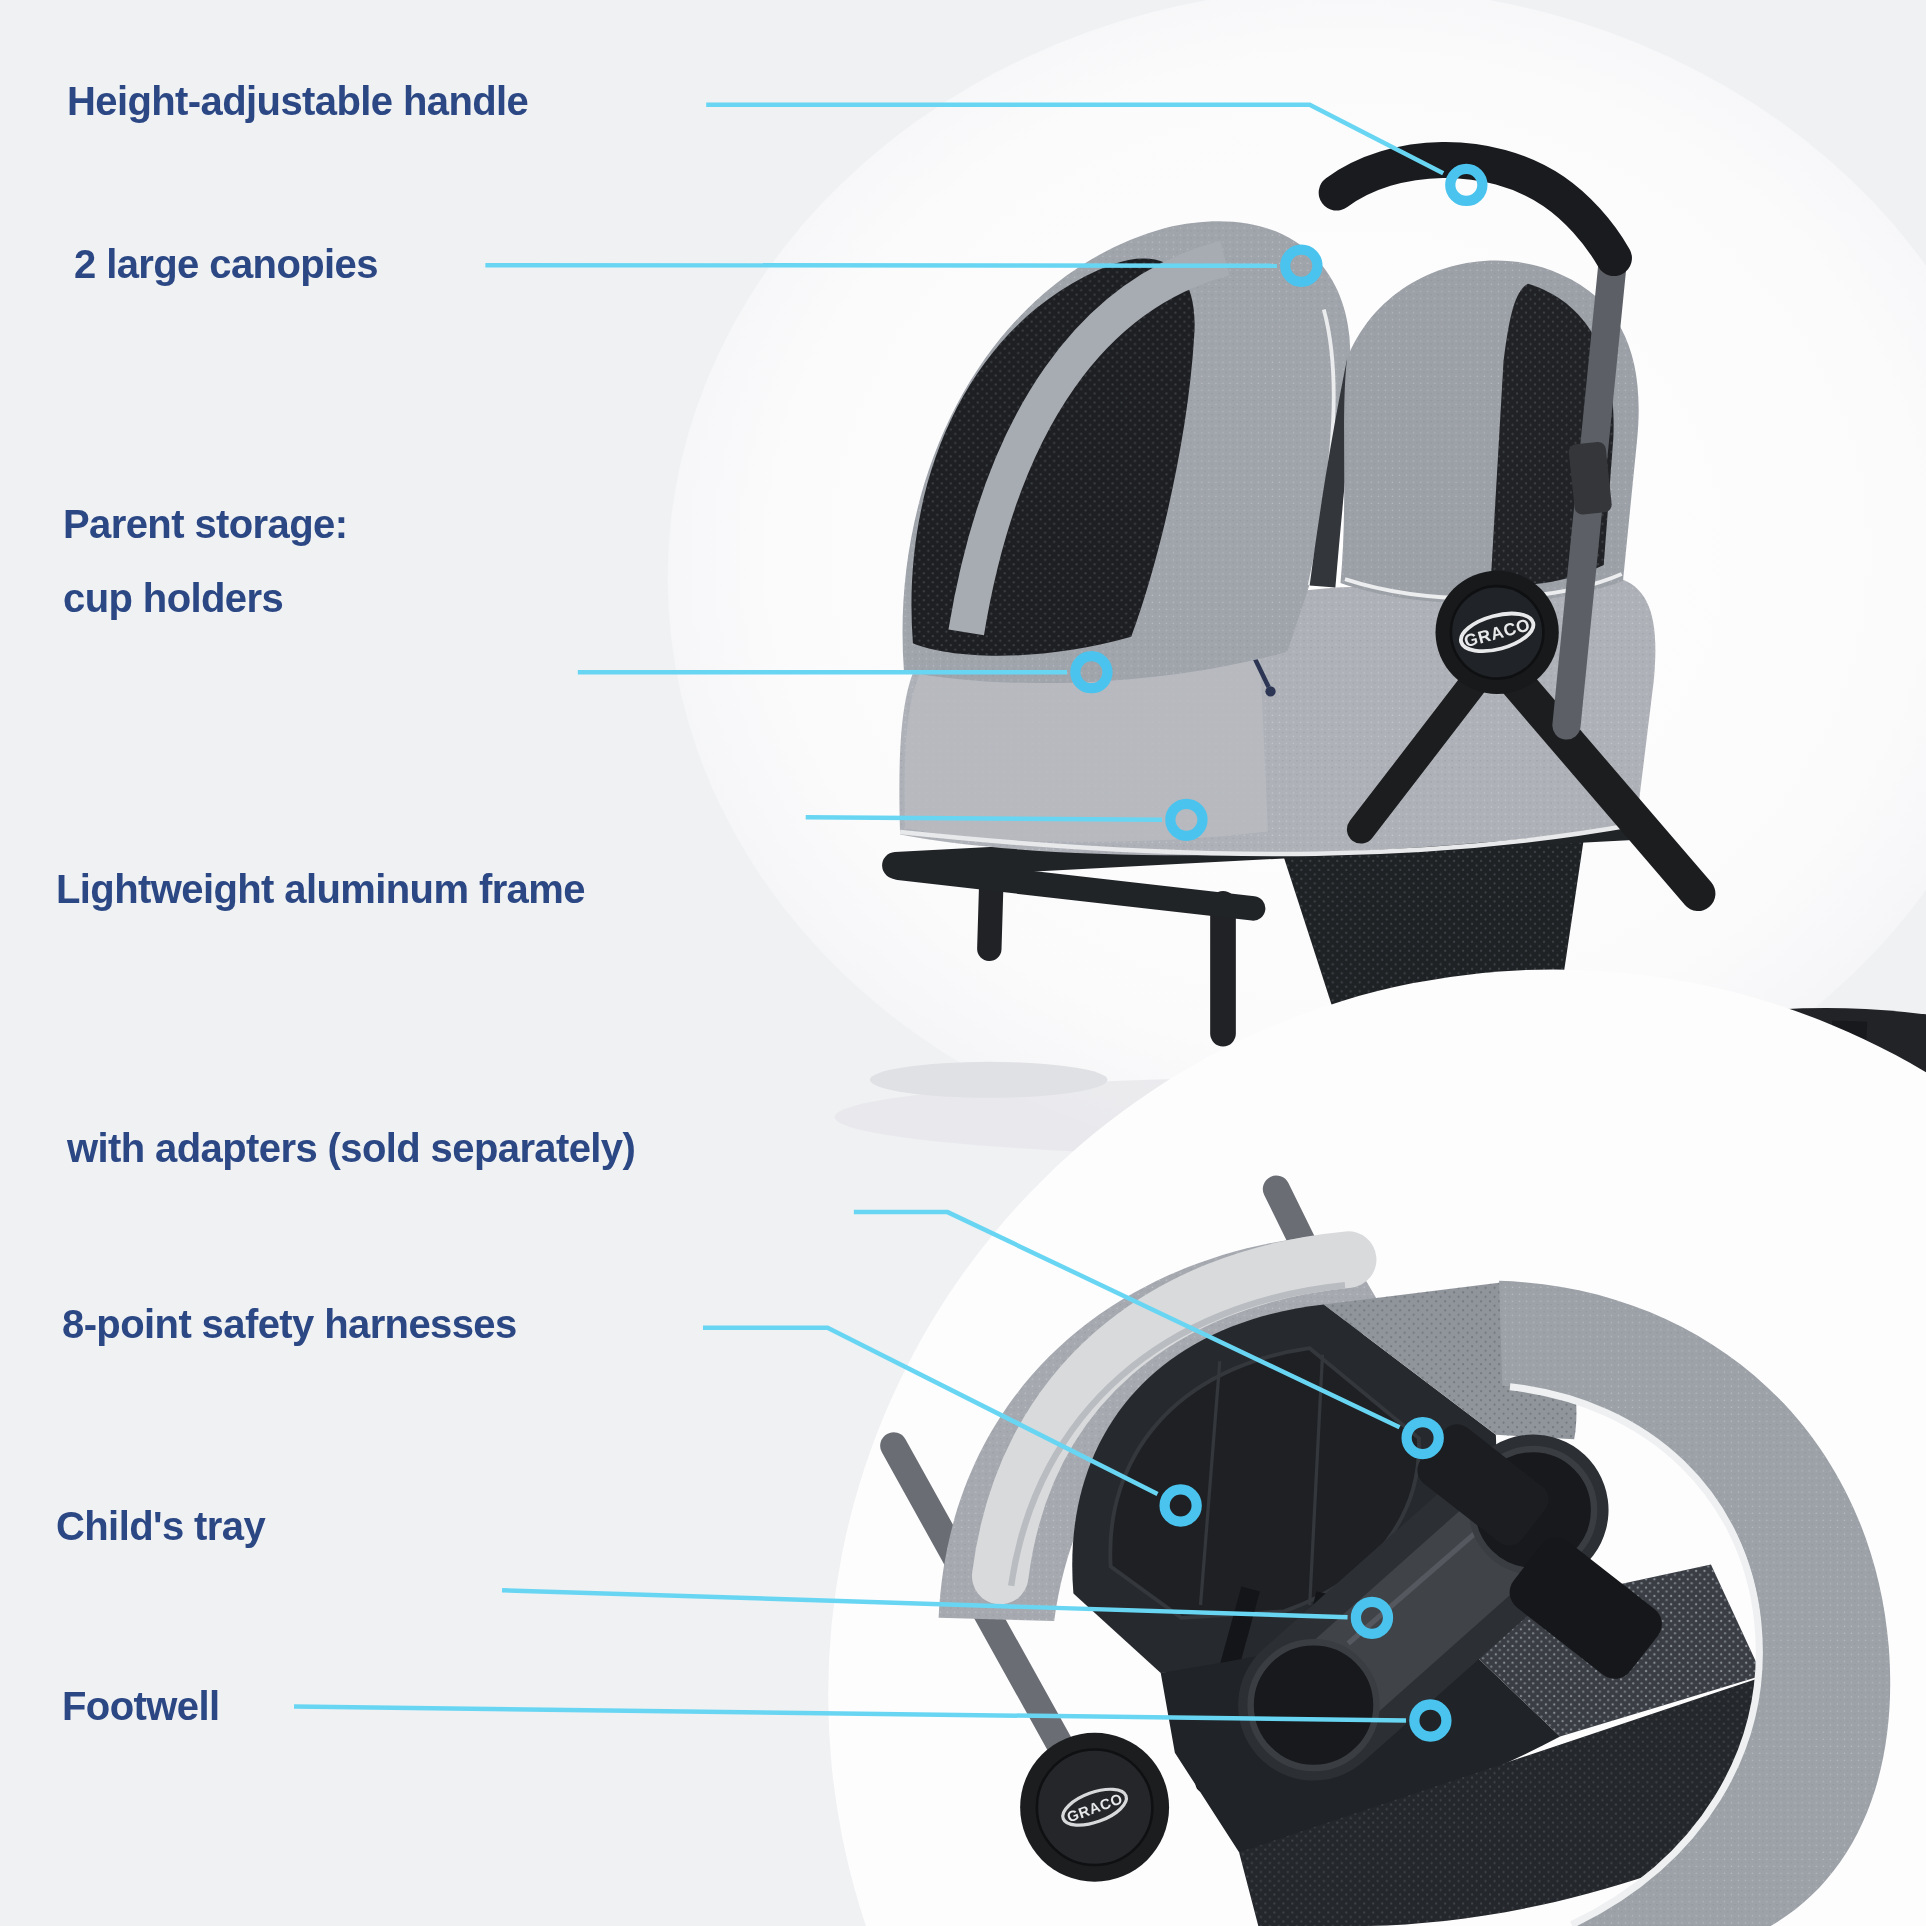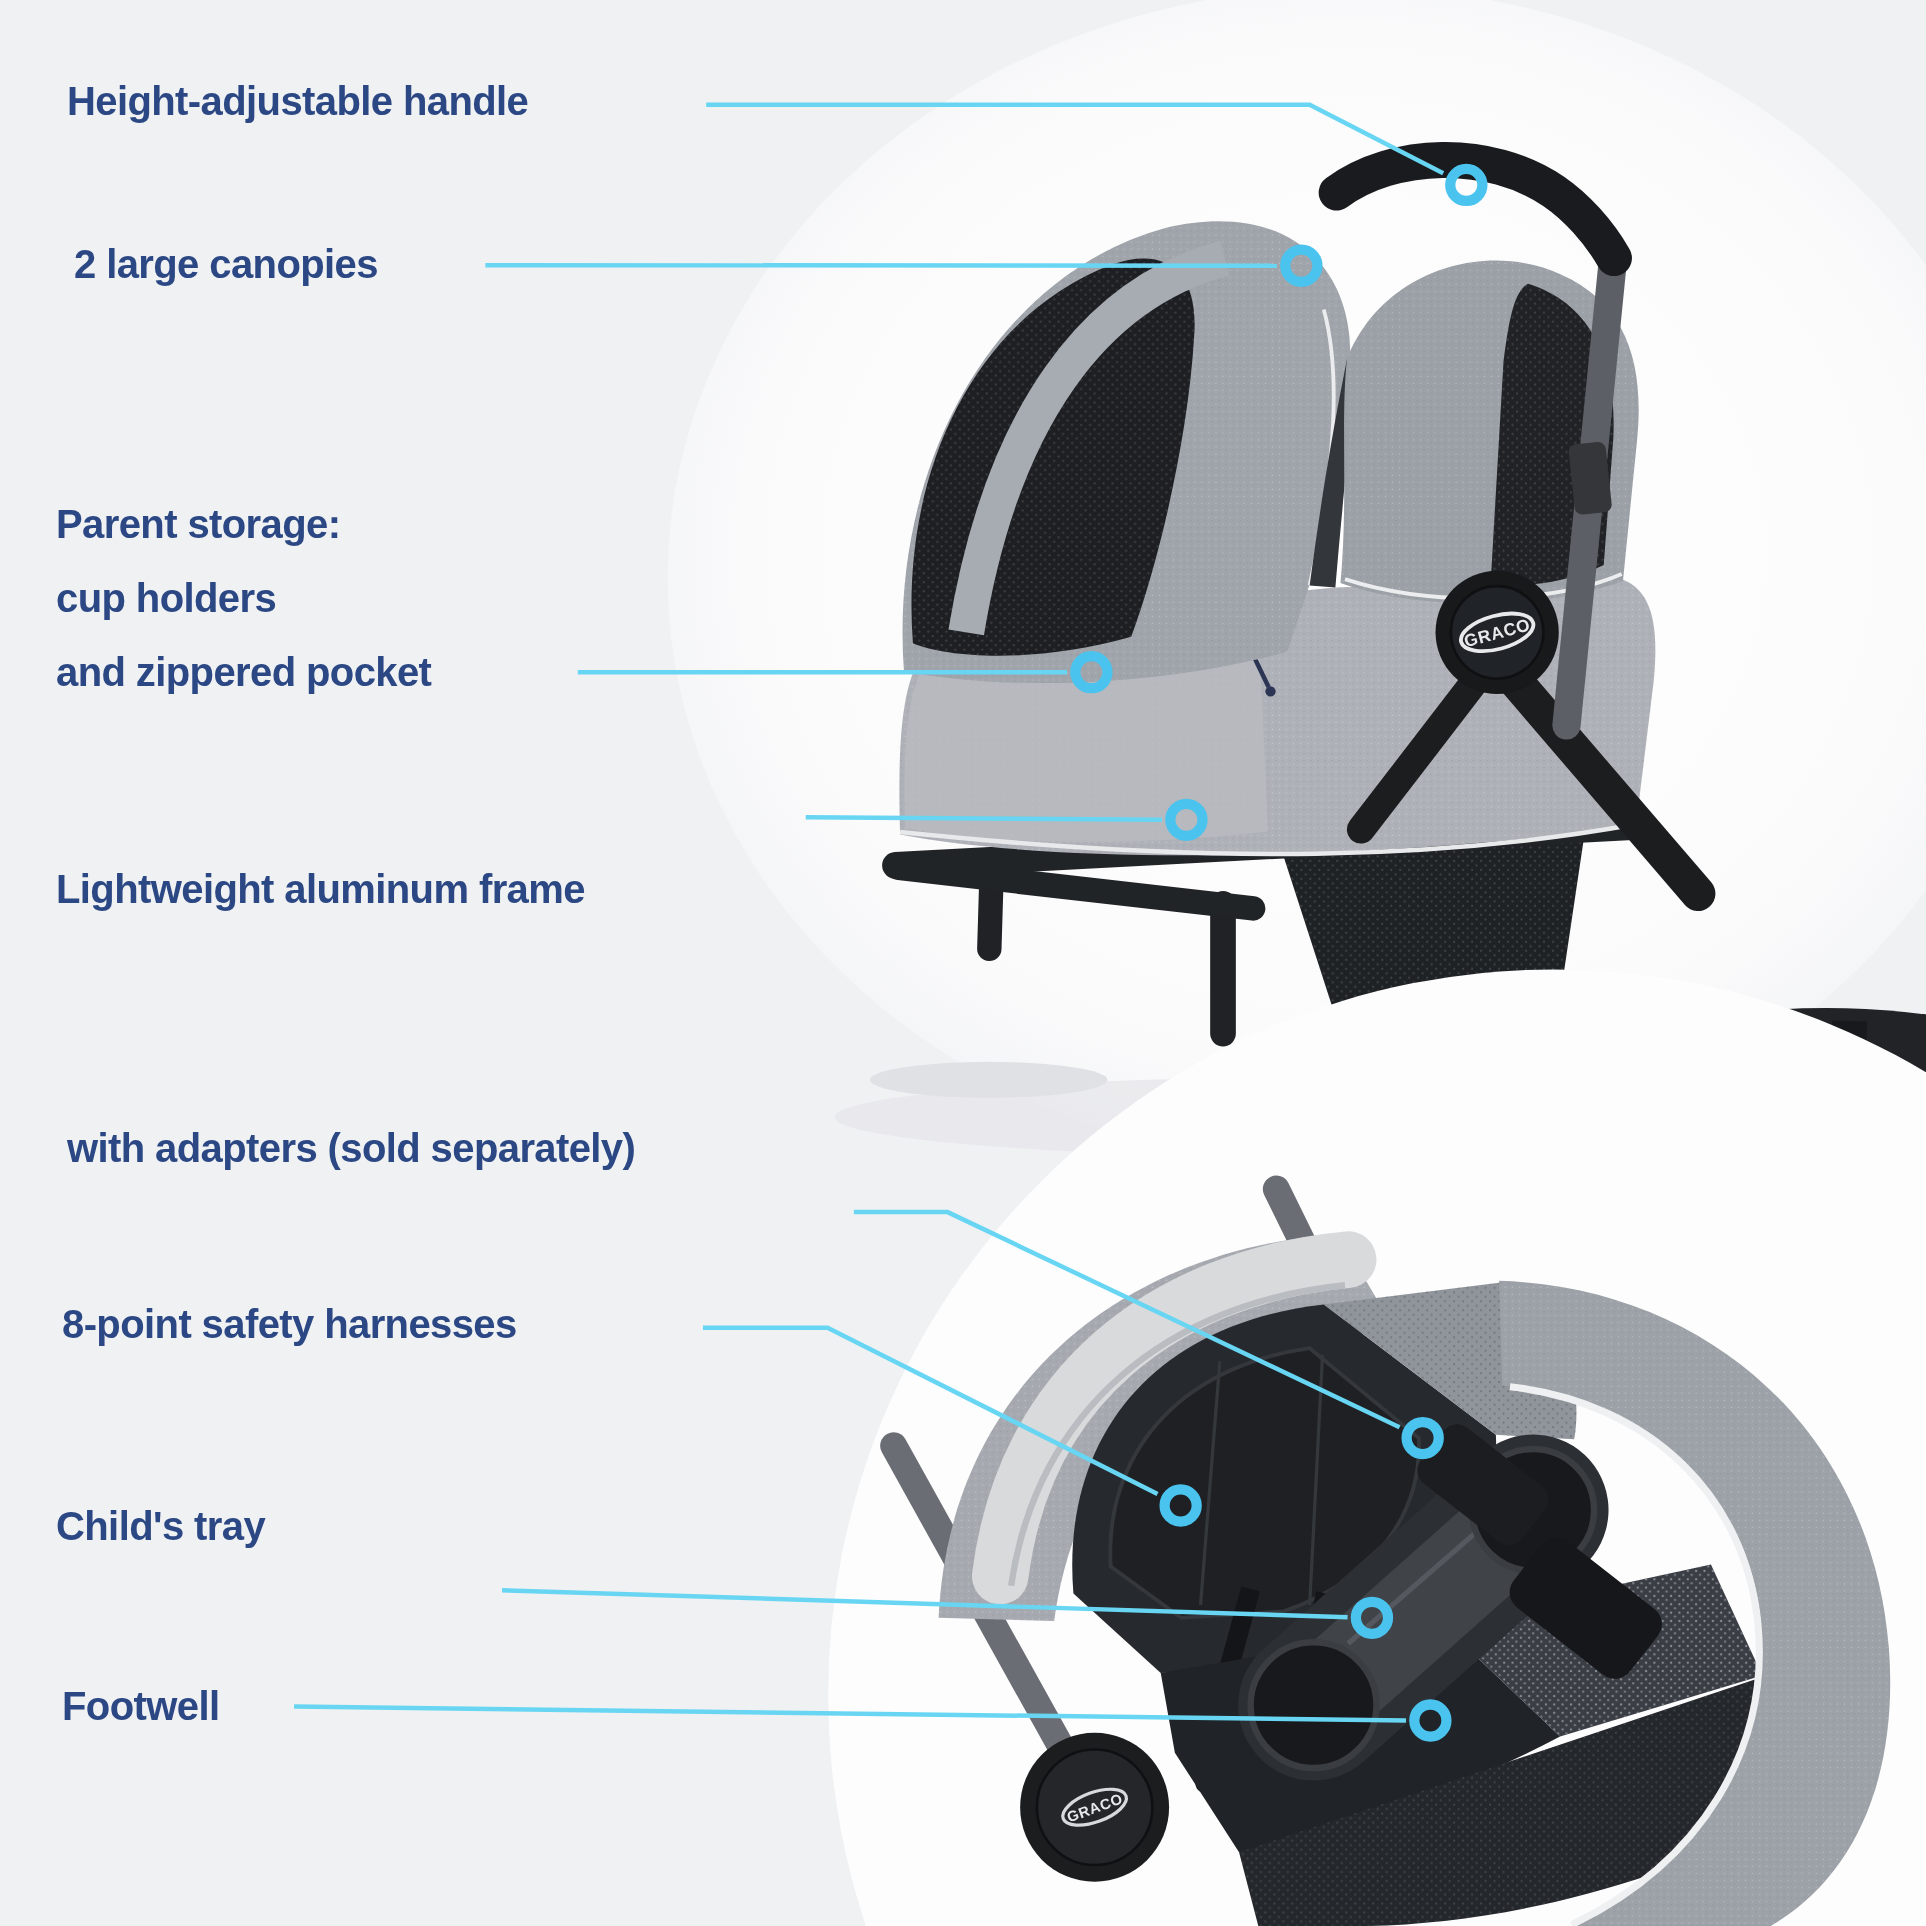--- a/index.html
+++ b/index.html
@@ -13,21 +13,21 @@
     position:absolute;z-index:2;
     color:#2b4884;font-weight:700;font-size:40px;letter-spacing:-0.6px;
     white-space:nowrap;
   }
   .lh80 .cl{line-height:51px;}
   .lh94 .cl{line-height:60px;}
   .lh95 .cl{line-height:61px;}
   .lh115 .cl{line-height:74px;}
   #c-handle  {left:67px;top:76px;}
   #c-canopies{left:74px; top:239px;}
-  #c-storage {left:56px; top:487px;}
+  #c-storage {left:63px; top:487px;}
   #c-frame   {left:56px; top:824px;margin-top:40px;}
   #c-carseat {left:67px;top:1118px;}
   #c-harness {left:62px; top:1299px;}
   #c-tray    {left:56px;top:1496px;}
   #c-footwell{left:62px; top:1681px;}
 </style>
 </head>
 <body>
 
 <svg id="scene" viewBox="0 0 3000 3000">
@@ -231,21 +231,20 @@
   <div class="cl">Height-adjustable handle</div>
 </div>
 
 <div class="callout lh80" id="c-canopies">
   <div class="cl">2 large canopies</div>
 </div>
 
 <div class="callout lh115" id="c-storage">
   <div class="cl">Parent storage:</div>
   <div class="cl">cup holders</div>
-  <div class="cl">and zippered pocket</div>
 </div>
 
 <div class="callout lh80" id="c-frame">
   <div class="cl">Lightweight aluminum frame</div>
 </div>
 
 <div class="callout lh94" id="c-carseat">
   <div class="cl">with adapters (sold separately)</div>
 </div>
 

